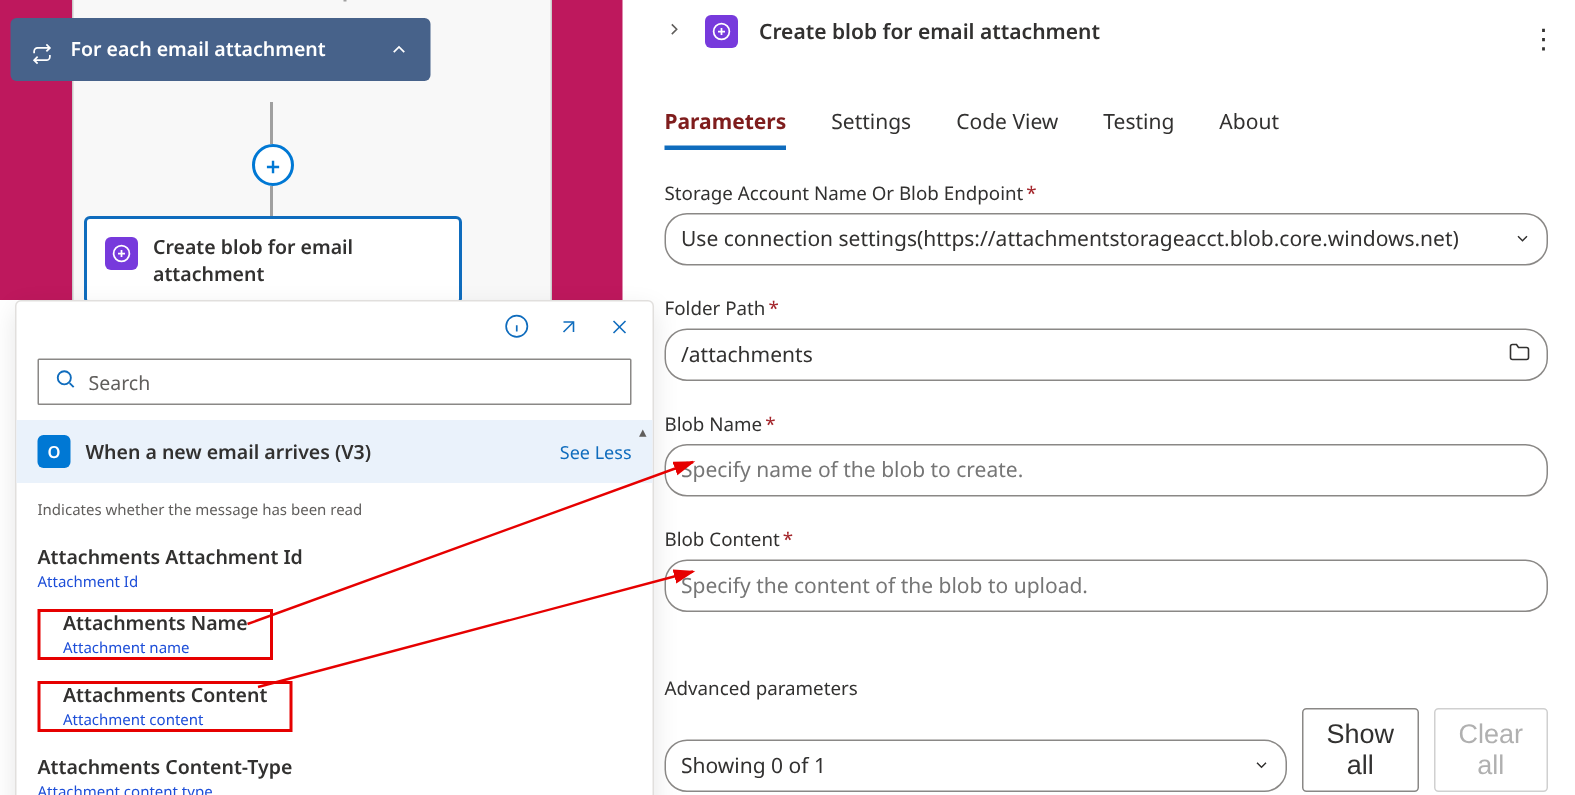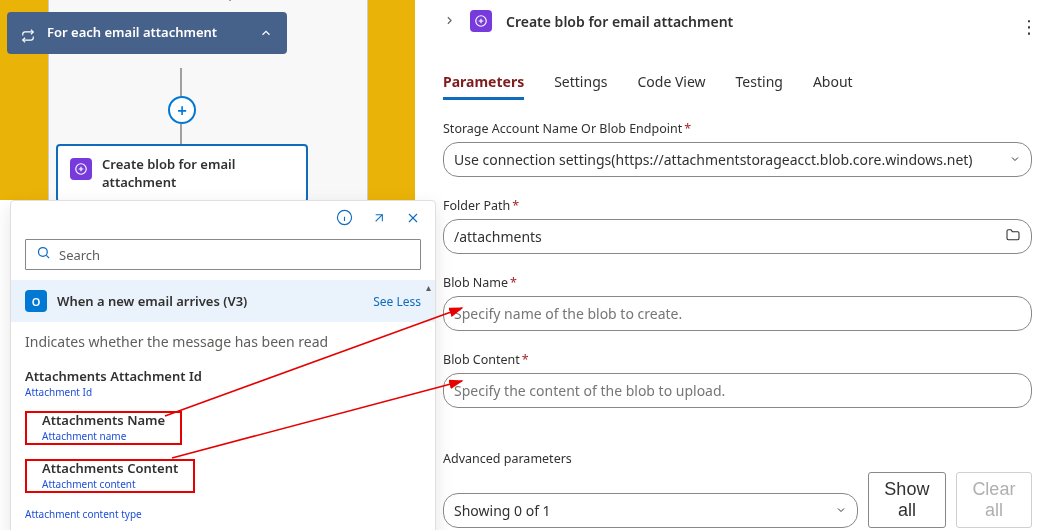--- a/index.html
+++ b/index.html
@@ -3,21 +3,21 @@
   <meta charset="utf-8">
   <style>
     *{box-sizing:border-box;margin:0;padding:0;}
     body{
       font-family:"Segoe UI",-apple-system,system-ui,sans-serif;
       font-size:13px;background:#fff;color:#323130;width:1050px;height:530px;
       position:relative;overflow:hidden;
     }
     .flow-canvas{
       position:absolute;left:0;top:0;width:415px;height:200px;
-      background:#eab308;
+      background:#be185d;
     }
     .flow-outer-card{
       position:absolute;left:48px;top:-12px;width:320px;height:280px;
       border:1px solid #ccc;border-radius:4px;
       background:#f8f8f8;
     }
     .for-each-card{
       position:absolute;left:7px;top:12px;width:280px;
       background:#47628a;color:#fff;border-radius:4px;
       padding:12px 40px 12px 40px;
@@ -75,21 +75,21 @@
       display:flex;align-items:center;justify-content:space-between;
       background:#eaf2fb;padding:10px 14px;
     }
     .dp-trigger .left{display:flex;align-items:center;gap:10px;font-weight:600}
     .dp-trigger .oi{
       width:22px;height:22px;border-radius:4px;background:#0078d4;color:#fff;
       display:flex;align-items:center;justify-content:center;font-size:11px;font-weight:600;
     }
     .dp-trigger .see{color:#0f6cbd;font-size:12px;}
     .dp-body{padding:6px 12px 14px 12px;}
-    .dp-desc{color:#605e5c;font-size:14px;padding:4px 2px 10px}
+    .dp-desc{color:#605e5c;font-size:10px;padding:4px 2px 10px}
     .dp-item{padding:6px 2px 6px 2px;}
     .dp-item .t{font-weight:600;}
     .dp-item .s{color:#1d4ed8;font-size:10px;}
     .boxed{border:2px solid #e60000;display:inline-block;padding:0 15px;margin-bottom:2px;}
     
     .detail{
       position:absolute;left:425px;top:0;right:0;bottom:0;
       padding:10px 18px 10px 18px;
     }
     .detail-header{display:flex;align-items:center;gap:14px;}
@@ -208,20 +208,21 @@
       <div class="t">Attachments Attachment Id</div>
       <div class="s">Attachment Id</div>
     </div>
     <div class="dp-item">
       <div style="line-height:1.15"><span class="boxed"><span class="t">Attachments Name</span><br><span class="s">Attachment name</span></span></div>
     </div>
     <div class="dp-item">
       <div style="line-height:1.15"><span class="boxed"><span class="t">Attachments Content</span><br><span class="s">Attachment content</span></span></div>
     </div>
     <div class="dp-item">
+      <div class="t">Attachments Content-Type</div>
       <div class="s">Attachment content type</div>
     </div>
   </div>
 </div>
 
 <div class="detail">
   <div class="detail-header">
     <span class="chev-right">
       <svg width="13" height="13" viewBox="0 0 24 24" fill="none" stroke="currentColor" stroke-width="2">
           <polyline points="9 18 15 12 9 6"></polyline>

